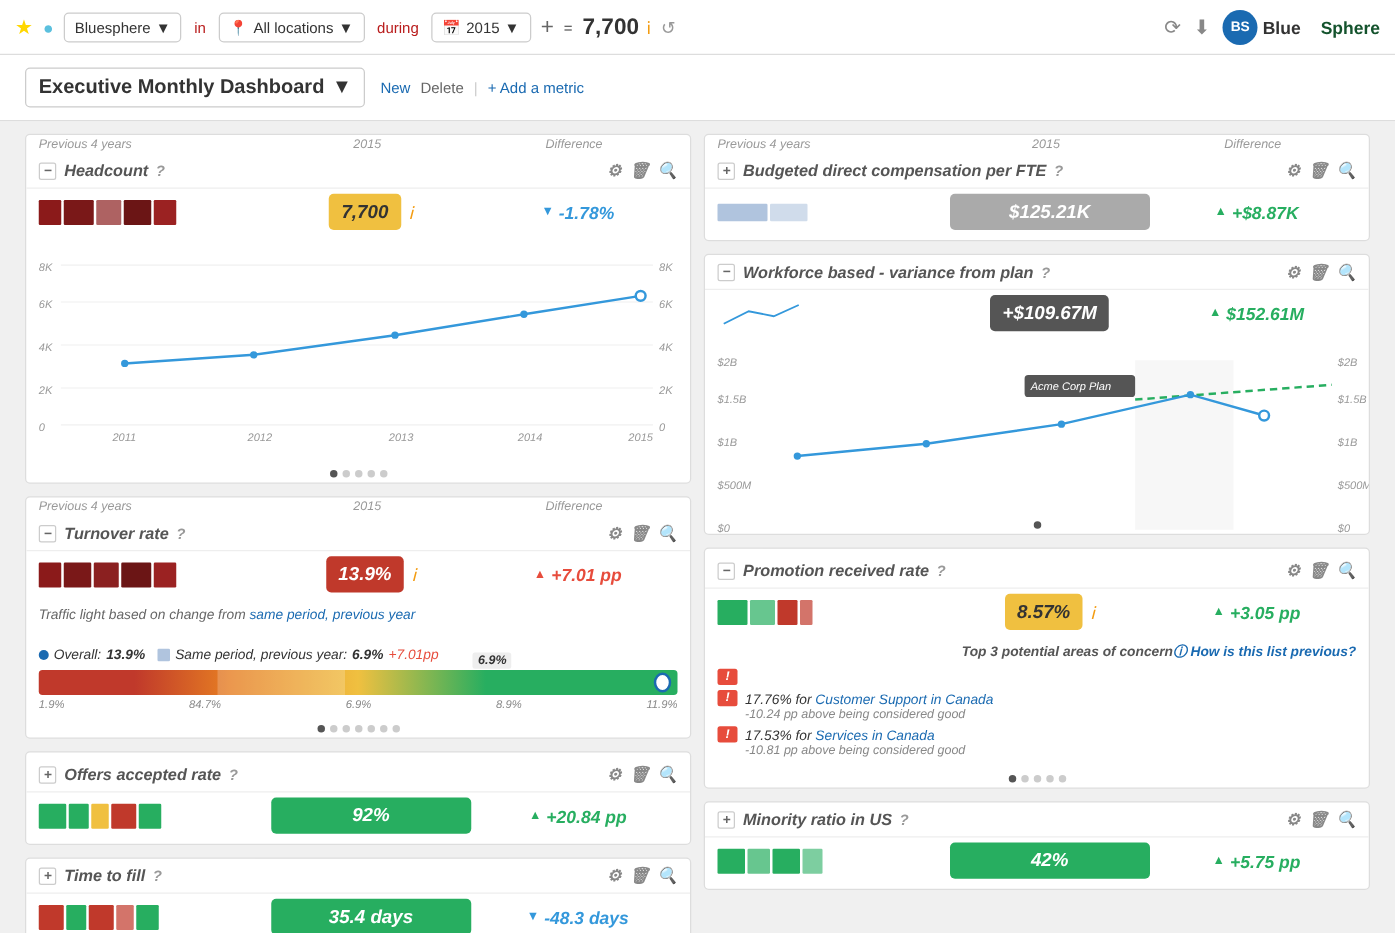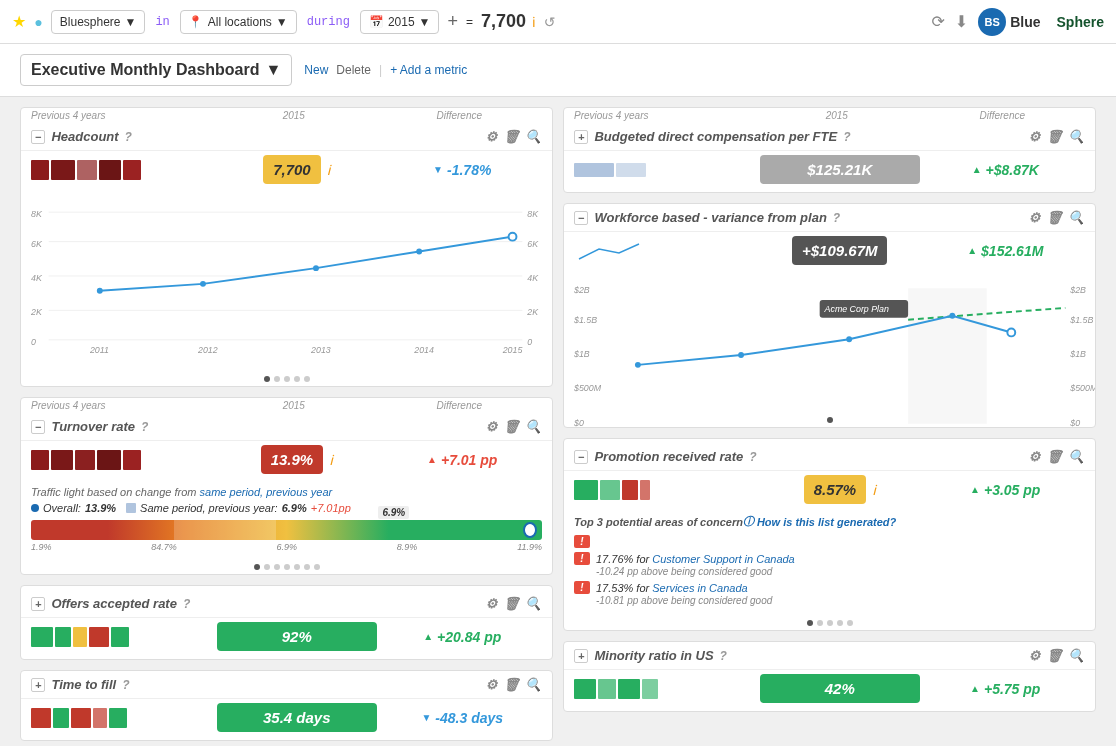--- a/index.html
+++ b/index.html
@@ -15,21 +15,21 @@
       padding: 0 12px;
       gap: 8px;
     }
     .toolbar-star { color: gold; font-size: 16px; cursor: pointer; }
     .toolbar-circle { color: #5bc0de; font-size: 14px; cursor: pointer; }
     .toolbar-btn {
       display: flex; align-items: center; gap: 4px;
       border: 1px solid #ccc; border-radius: 4px; padding: 4px 8px;
       background: #fff; cursor: pointer; font-size: 12px;
     }
-    .toolbar-separator { color: #8b5cf6; padding: 0 2px; font-family: Liberation Mono, monospace; }
+    .toolbar-separator { color: #b91c1c; padding: 0 2px; }
     .toolbar-location { display: flex; align-items: center; gap: 4px; border: 1px solid #ccc; border-radius: 4px; padding: 4px 8px; background: #fff; cursor: pointer; }
     .toolbar-year { display: flex; align-items: center; gap: 4px; border: 1px solid #ccc; border-radius: 4px; padding: 4px 8px; background: #fff; cursor: pointer; }
     .toolbar-plus { font-size: 18px; color: #666; cursor: pointer; }
     .toolbar-metric { display: flex; align-items: center; gap: 6px; }
     .toolbar-metric-val { font-size: 18px; font-weight: bold; color: #333; }
     .toolbar-metric-icon { font-size: 14px; color: #5bc0de; cursor: pointer; }
     .toolbar-undo { font-size: 14px; color: #999; cursor: pointer; }
     .toolbar-right { margin-left: auto; display: flex; align-items: center; gap: 10px; }
     .bluesphere-logo { display: flex; align-items: center; gap: 4px; }
     .bluesphere-logo-circle { width: 28px; height: 28px; border-radius: 50%; background: #1a6ab1; display: flex; align-items: center; justify-content: center; }
@@ -148,36 +148,36 @@
     .chart-area-sm { height: 140px; }
     .chart-dots { display: flex; justify-content: center; gap: 4px; padding: 4px 0; }
     .chart-dot { width: 6px; height: 6px; border-radius: 50%; background: #ccc; cursor: pointer; }
     .chart-dot.active { background: #555; }
 
     
     .turnover-detail {
       padding: 4px 10px 6px;
       font-size: 11px;
     }
-    .turnover-note { color: #666; margin-bottom: 4px; }
+    .turnover-note { color: #666; margin-bottom: 20px; }
     .turnover-note a { color: #1a6ab1; text-decoration: none; }
     .turnover-legend { display: flex; gap: 10px; margin-bottom: 6px; }
     .legend-item { display: flex; align-items: center; gap: 4px; }
     .legend-dot { width: 8px; height: 8px; border-radius: 50%; }
     .legend-sq { width: 10px; height: 10px; }
 
     
     .concern-list { padding: 4px 10px 6px; }
     .concern-item { display: flex; align-items: flex-start; gap: 6px; margin-bottom: 4px; }
     .concern-badge { background: #e74c3c; color: #fff; font-size: 10px; font-weight: bold; padding: 1px 4px; border-radius: 2px; min-width: 16px; text-align: center; }
     .concern-text { font-size: 11px; }
     .concern-text a { color: #1a6ab1; text-decoration: none; }
     .concern-subtext { color: #888; font-size: 10px; }
 
-    .concern-header { display: flex; justify-content: flex-start; align-items: center; padding: 2px 10px; font-size: 11px; font-weight: bold; color: #555; }
+    .concern-header { display: flex; justify-content: flex-end; align-items: center; padding: 2px 10px; font-size: 11px; font-weight: bold; color: #555; }
     .concern-help { color: #1a6ab1; cursor: pointer; display: flex; align-items: center; gap: 3px; }
 
     
     .mini-spark { display: flex; gap: 2px; align-items: center; }
     .mini-bar { height: 20px; border-radius: 1px; }
 
     
     svg { overflow: visible; }
 
     .info-icon { color: #f39c12; font-size: 14px; cursor: pointer; }
@@ -590,21 +590,21 @@
           <div class="diff-value diff-up-green">
             <span class="triangle-up-green">▲</span>
             <span>+3.05 pp</span>
           </div>
         </div>
 
         <div class="concern-header">
           <span>Top 3 potential areas of concern</span>
           <div class="concern-help">
             <span>ⓘ</span>
-            <span>How is this list generated?</span>
+            <span>How is this list previous?</span>
           </div>
         </div>
         <div class="concern-list">
           <div class="concern-item">
             <span class="concern-badge">!</span>
           </div>
           <div class="concern-item">
             <span class="concern-badge">!</span>
             <div>
               <span class="concern-text">17.76% for <a href="#">Customer Support in Canada</a></span>

